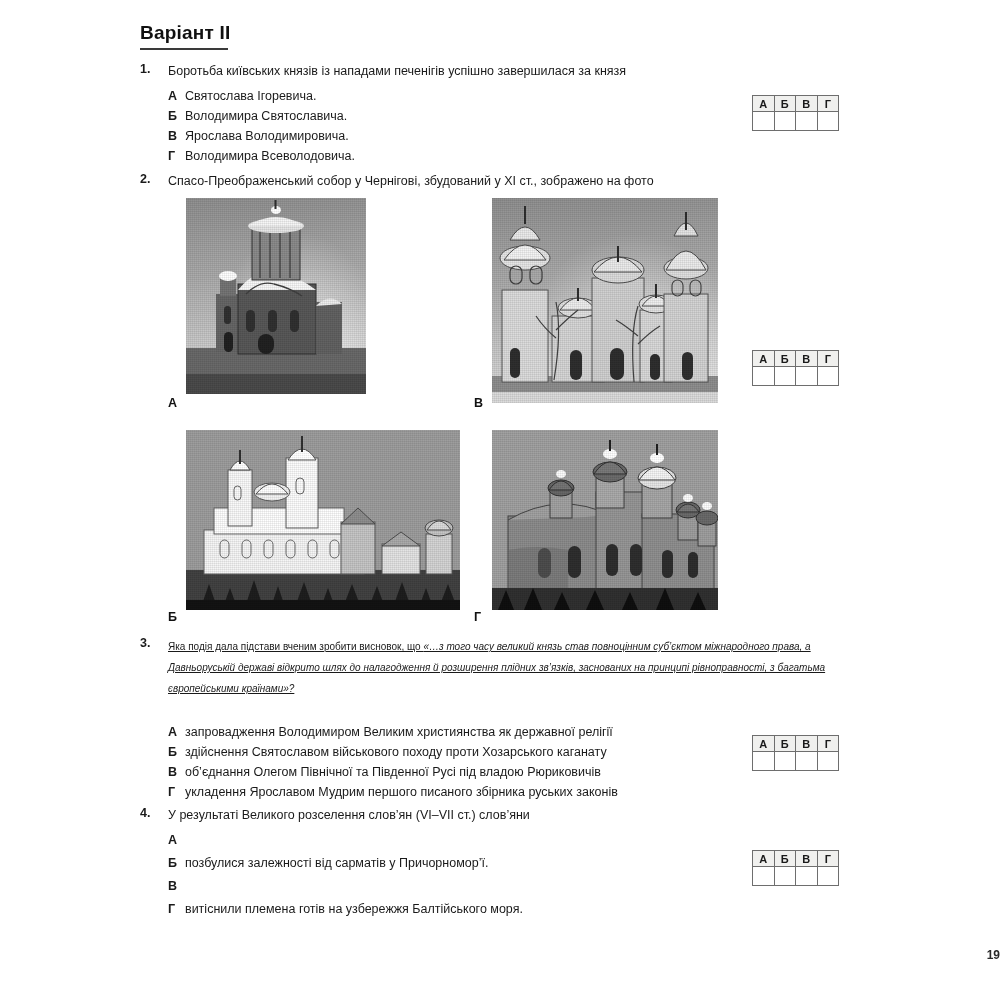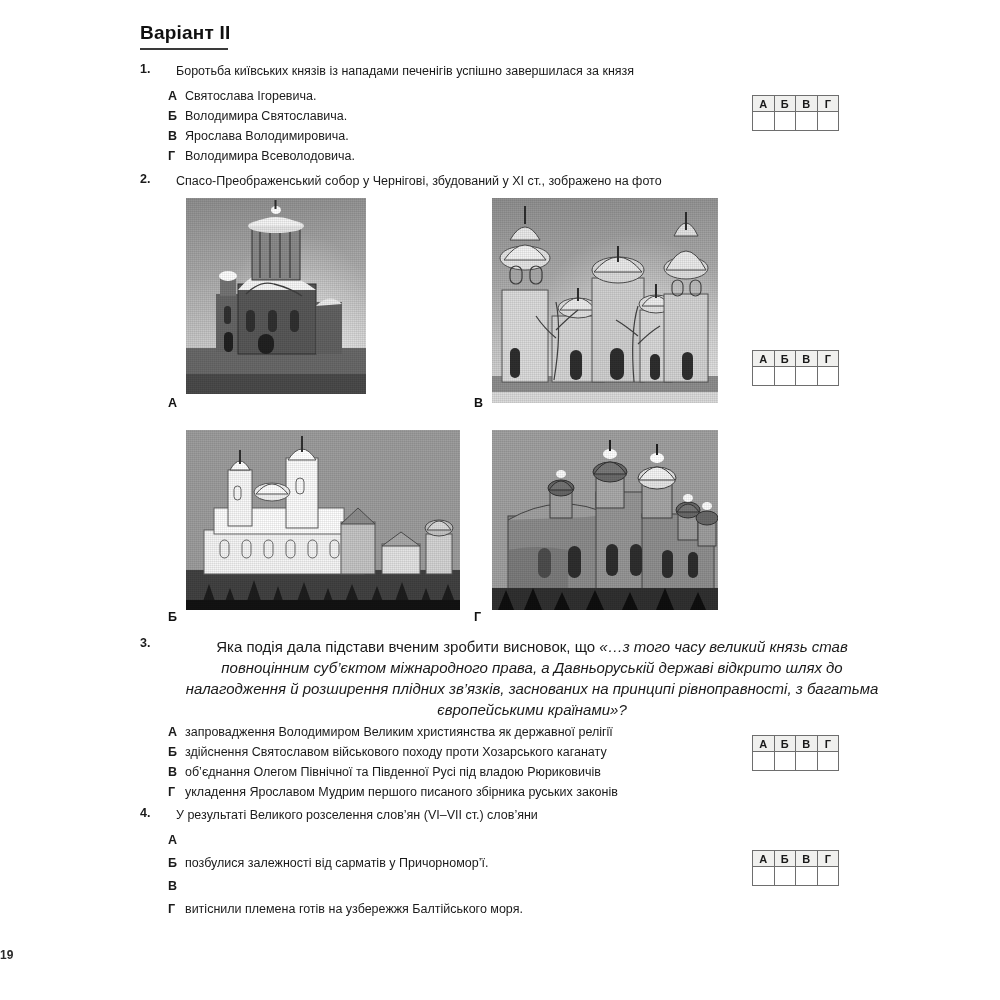--- a/index.html
+++ b/index.html
@@ -52,30 +52,30 @@
   .q-num {
     position: absolute;
     left: 0;
     top: 0;
     width: 22px;
     text-align: left;
     font-size: 12.5px;
     font-weight: bold;
   }
   .q-stem {
-    margin-left: 36px;
+    margin-left: 28px;
     font-size: 12.5px;
     line-height: 19px;
     max-width: 700px;
-    text-align: center;
   }
   .q-stem.italicquote {
-    font-size: 15px;
+    font-size: 10px;
     line-height: 21px;
     max-width: 712px;
+    text-decoration: underline;
   }
   .q-stem .qi {
     font-style: italic;
   }
 
   
   .options {
     position: absolute;
     left: 168px;
   }
@@ -161,21 +161,21 @@
     height: 100%;
     display: block;
   }
 
   
   .page-number {
     position: absolute;
     left: 0;
     right: 0;
     top: 948px;
-    text-align: left;
+    text-align: right;
     font-size: 12px;
     font-weight: bold;
     color: #2a2a2a;
   }
 </style>
 </head>
 <body>
 
 <div class="page">
 

